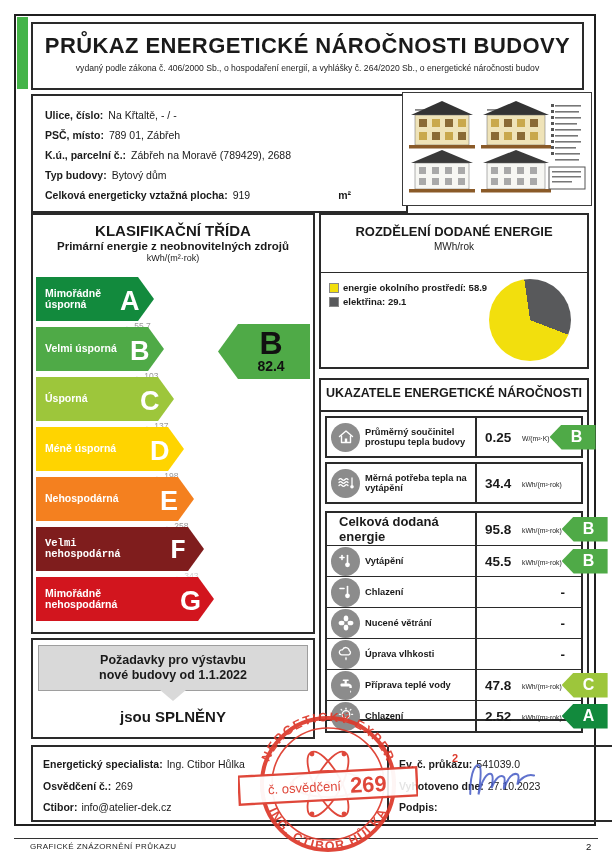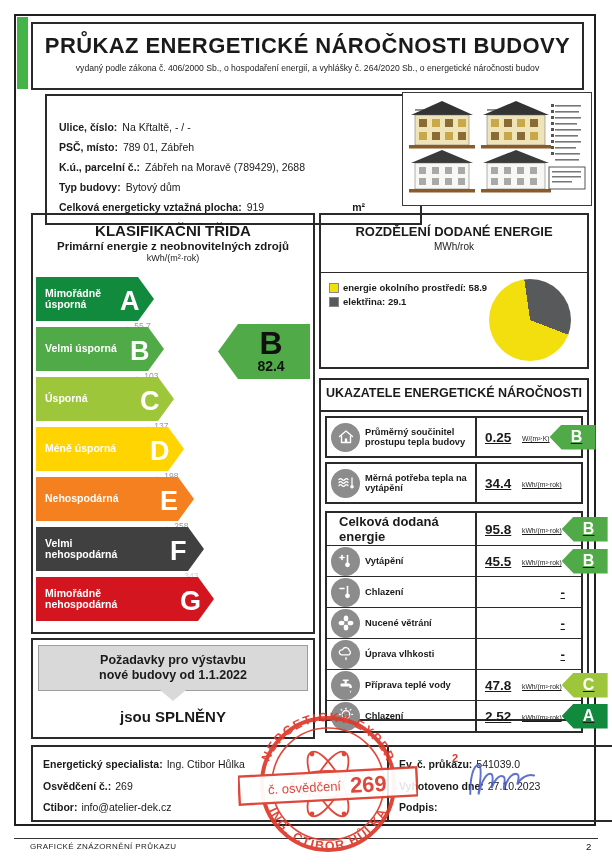--- a/index.html
+++ b/index.html
@@ -6,21 +6,21 @@
   body{width:612px;height:864px;position:relative;font-family:"Liberation Sans",sans-serif;color:#1a1a1a;overflow:hidden;}
   .abs{position:absolute;}
   
   .outer{left:14px;top:14px;width:578px;height:808px;border:2px solid #1f1f1f;}
   .green-stripe{left:17px;top:17px;width:11px;height:72px;background:#44b449;}
   
   .header-box{left:31px;top:22px;width:549px;height:64px;border:2px solid #2a2a2a;text-align:center;}
   .header-title{font-size:22px;font-weight:bold;letter-spacing:.4px;margin-top:9px;}
   .header-sub{font-size:8.6px;color:#222;margin-top:4px;}
   
-  .info-box{left:45px;top:94px;width:361px;height:106px;border:2px solid #2a2a2a;padding:21px 0 0 12px;box-sizing:content-box;}
+  .info-box{left:31px;top:94px;width:361px;height:106px;border:2px solid #2a2a2a;padding:9px 0 0 12px;box-sizing:content-box;}
   .info-row{font-size:10.5px;line-height:20px;display:flex;}
   .info-row b{margin-right:5px;}
   .info-unit{margin-left:auto;margin-right:55px;font-weight:bold;}
   .bld-box{left:402px;top:92px;width:188px;height:112px;border:1.5px solid #3a3a3a;background:#fff;}
   
   .cls-box{left:31px;top:213px;width:280px;height:417px;border:2px solid #2a2a2a;}
   .cls-title{font-size:15px;font-weight:bold;text-align:center;margin-top:7px;}
   .cls-sub{font-size:11.5px;font-weight:bold;text-align:center;margin-top:1px;}
   .cls-unit{font-size:9px;text-align:center;margin-top:1px;}
   .cls-rows{position:absolute;left:3px;top:62px;right:3px;}
@@ -70,21 +70,21 @@
   .ind-row.gap{margin-bottom:4px;}
   .ind-row.gap2{margin-bottom:7px;}
   .ind-table{border:2px solid #2a2a2a;}
   .ind-table .trow{height:30px;display:flex;align-items:stretch;border-top:1.5px solid #2a2a2a;}
   .ind-table .trow:first-child{border-top:none;height:32px;}
   .cell-l{width:148px;border-right:2px solid #2a2a2a;display:flex;align-items:center;flex:none;}
   .icon-circle{width:29px;height:29px;border-radius:50%;background:#8c8c8c;flex:none;margin:0 5px 0 4px;
     display:flex;align-items:center;justify-content:center;}
   .ind-lbl{font-size:9.3px;font-weight:bold;line-height:10.5px;padding-right:2px;}
   .ind-lbl-big{font-size:13px;font-weight:bold;padding-left:12px;}
-  .cell-r{flex:1;display:flex;align-items:center;text-decoration:underline;}
+  .cell-r{flex:1;display:flex;align-items:center;}
   .ind-val{font-size:13.5px;font-weight:bold;margin-left:8px;min-width:34px;}
   .ind-unit{font-size:6.8px;color:#222;margin-left:3px;margin-top:3px;}
   .badge{margin-left:auto;margin-right:3px;width:46px;height:25px;
     clip-path:polygon(0 50%,12px 0,100% 0,100% 100%,12px 100%);
     display:flex;align-items:center;justify-content:center;padding-left:8px;box-sizing:border-box;
     color:#fff;font-size:16px;font-weight:bold;}
   .row-dash .ind-val{margin-left:auto;margin-right:16px;min-width:0;}
   
   .foot-box{left:31px;top:745px;width:554px;height:73px;border:2px solid #2a2a2a;padding-left:28px;}
   .foot-left{position:absolute;left:10px;top:7px;}
@@ -251,21 +251,21 @@
       <div class="thr">198</div>
     </div>
     <div class="crow cr4">
       <div class="arrow" style="background: rgb(244, 128, 31);">
           <span class="lbl">Nehospodárná</span>
           <span class="ltr">E</span>
         </div>
       <div class="thr">258</div>
     </div>
     <div class="crow cr5">
-      <div class="arrow" style="background: #404040;">
+      <div class="arrow" style="background: #7f1d1d; font-family: Liberation Mono, monospace;">
           <span class="lbl">Velmi nehospodárná</span>
           <span class="ltr">F</span>
         </div>
       <div class="thr">343</div>
     </div>
     <div class="crow cr6">
       <div class="arrow" style="background: rgb(210, 21, 30);">
           <span class="lbl">Mimořádně nehospodárná</span>
           <span class="ltr">G</span>
         </div>

